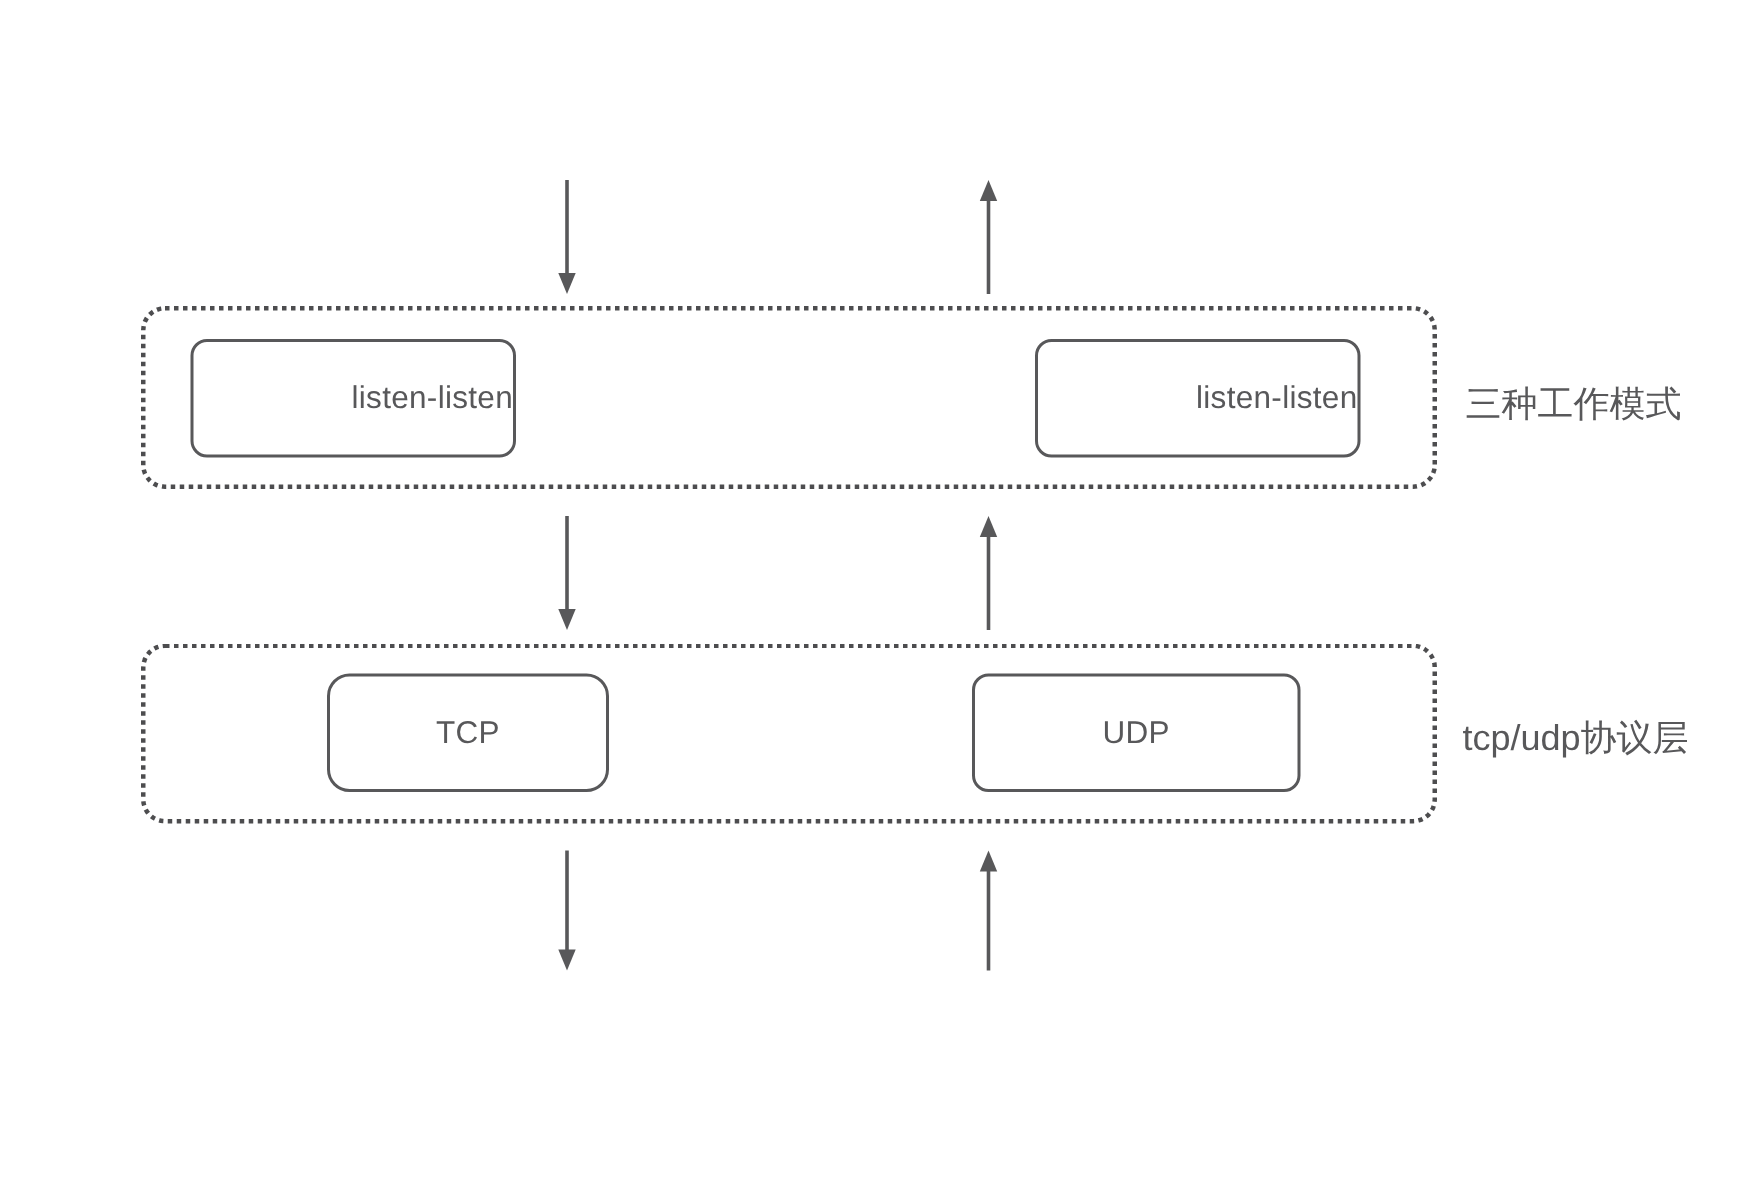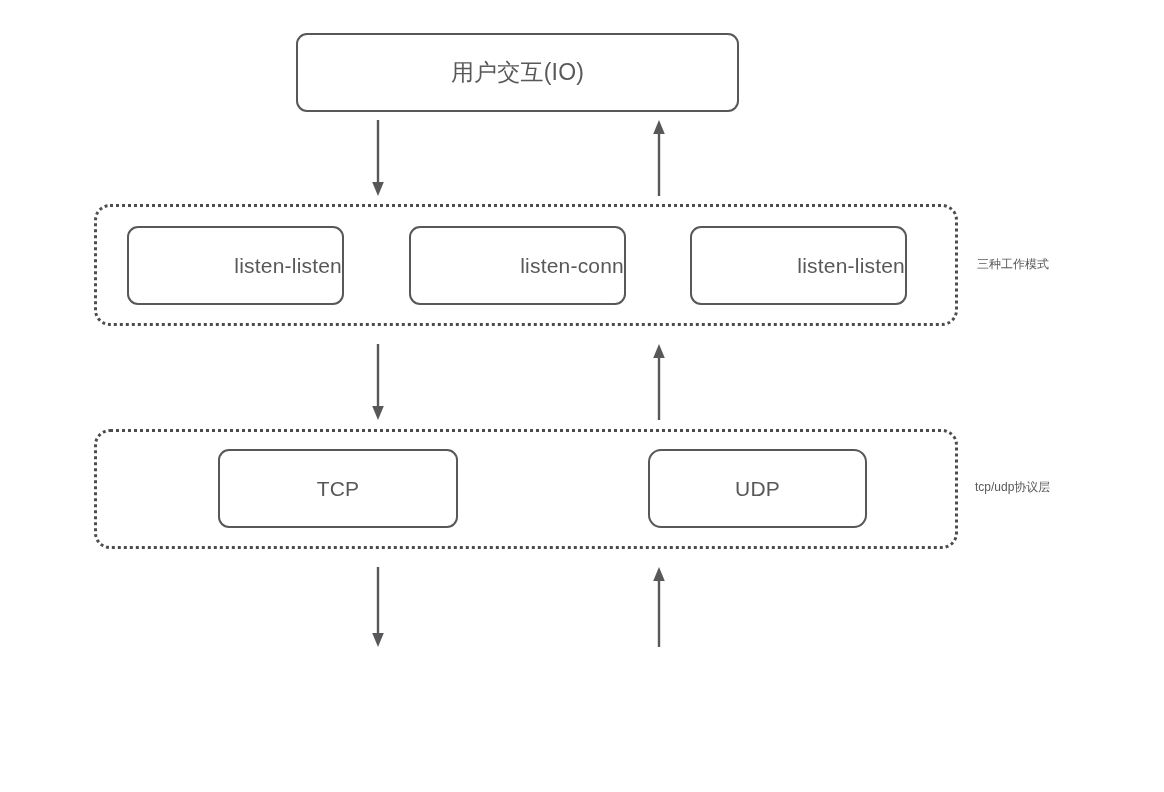--- a/index.html
+++ b/index.html
@@ -37,65 +37,59 @@
   .group {
     position: absolute;
     box-sizing: border-box;
     border: 3px dotted #4d4d4f;
     border-radius: 16px;
     background: transparent;
   }
   .side-label {
     position: absolute;
     color: #58585a;
-    font-size: 12px;
+    font-size: 24px;
     white-space: nowrap;
     line-height: 1;
   }
   
   .t-top   { font-size: 23px; font-weight: 400; }
   .t-mode  { font-size: 21px; font-weight: 400; justify-content: flex-end; }
   .t-proto { font-size: 21px; font-weight: 400; }
   .t-bottom{ font-size: 23px; font-weight: 700; }
 
   
   .arrow { position: absolute; }
   .arrow svg { display: block; overflow: visible; }
 </style>
 </head>
 <body>
 
 <div id="canvas">
 
-  <div class="node t-top" style="left:296px; top:33px; width:443px; height:79px;">
-    <span class="node-label">用户交互(IO)</span>
-  </div>
 
   <div class="arrow" style="left:366px; top:120px;">
     <svg width="24" height="76" viewBox="0 0 24 76">
       <line x1="12" y1="0" x2="12" y2="66" stroke="#58585a" stroke-width="2.4"></line>
       <polygon points="12,76 6.2,62 17.8,62" fill="#58585a"></polygon>
     </svg>
   </div>
   <div class="arrow" style="left:647px; top:120px;">
     <svg width="24" height="76" viewBox="0 0 24 76">
       <line x1="12" y1="76" x2="12" y2="10" stroke="#58585a" stroke-width="2.4"></line>
       <polygon points="12,0 6.2,14 17.8,14" fill="#58585a"></polygon>
     </svg>
   </div>
 
   <div class="group" style="left:94px; top:204px; width:864px; height:122px;"></div>
 
   <div class="node t-mode" style="left:127px; top:226px; width:217px; height:79px;">
     <span class="node-label">listen-listen</span>
   </div>
 
-  <div class="node t-mode" style="left:409px; top:226px; width:217px; height:79px;">
-    <span class="node-label">listen-conn</span>
-  </div>
 
   <div class="node t-mode" style="left:690px; top:226px; width:217px; height:79px;">
     <span class="node-label">listen-listen</span>
   </div>
 
   <div class="side-label" style="left:977px; top:258px;">三种工作模式</div>
 
   <div class="arrow" style="left:366px; top:344px;">
     <svg width="24" height="76" viewBox="0 0 24 76">
       <line x1="12" y1="0" x2="12" y2="66" stroke="#58585a" stroke-width="2.4"></line>
@@ -104,25 +98,25 @@
   </div>
   <div class="arrow" style="left:647px; top:344px;">
     <svg width="24" height="76" viewBox="0 0 24 76">
       <line x1="12" y1="76" x2="12" y2="10" stroke="#58585a" stroke-width="2.4"></line>
       <polygon points="12,0 6.2,14 17.8,14" fill="#58585a"></polygon>
     </svg>
   </div>
 
   <div class="group" style="left:94px; top:429px; width:864px; height:120px;"></div>
 
-  <div class="node t-proto" style="left:218px; top:449px; width:240px; height:79px;">
+  <div class="node t-proto" style="left:218px; top:449px; width:188px; height:79px;border-radius:15px;">
     <span class="node-label">TCP</span>
   </div>
 
-  <div class="node t-proto" style="left:648px; top:449px; width:219px; height:79px;border-radius:13px;">
+  <div class="node t-proto" style="left:648px; top:449px; width:219px; height:79px;">
     <span class="node-label">UDP</span>
   </div>
 
   <div class="side-label" style="left:975px; top:481px;">tcp/udp协议层</div>
 
   <div class="arrow" style="left:366px; top:567px;">
     <svg width="24" height="80" viewBox="0 0 24 80">
       <line x1="12" y1="0" x2="12" y2="70" stroke="#58585a" stroke-width="2.4"></line>
       <polygon points="12,80 6.2,66 17.8,66" fill="#58585a"></polygon>
     </svg>

